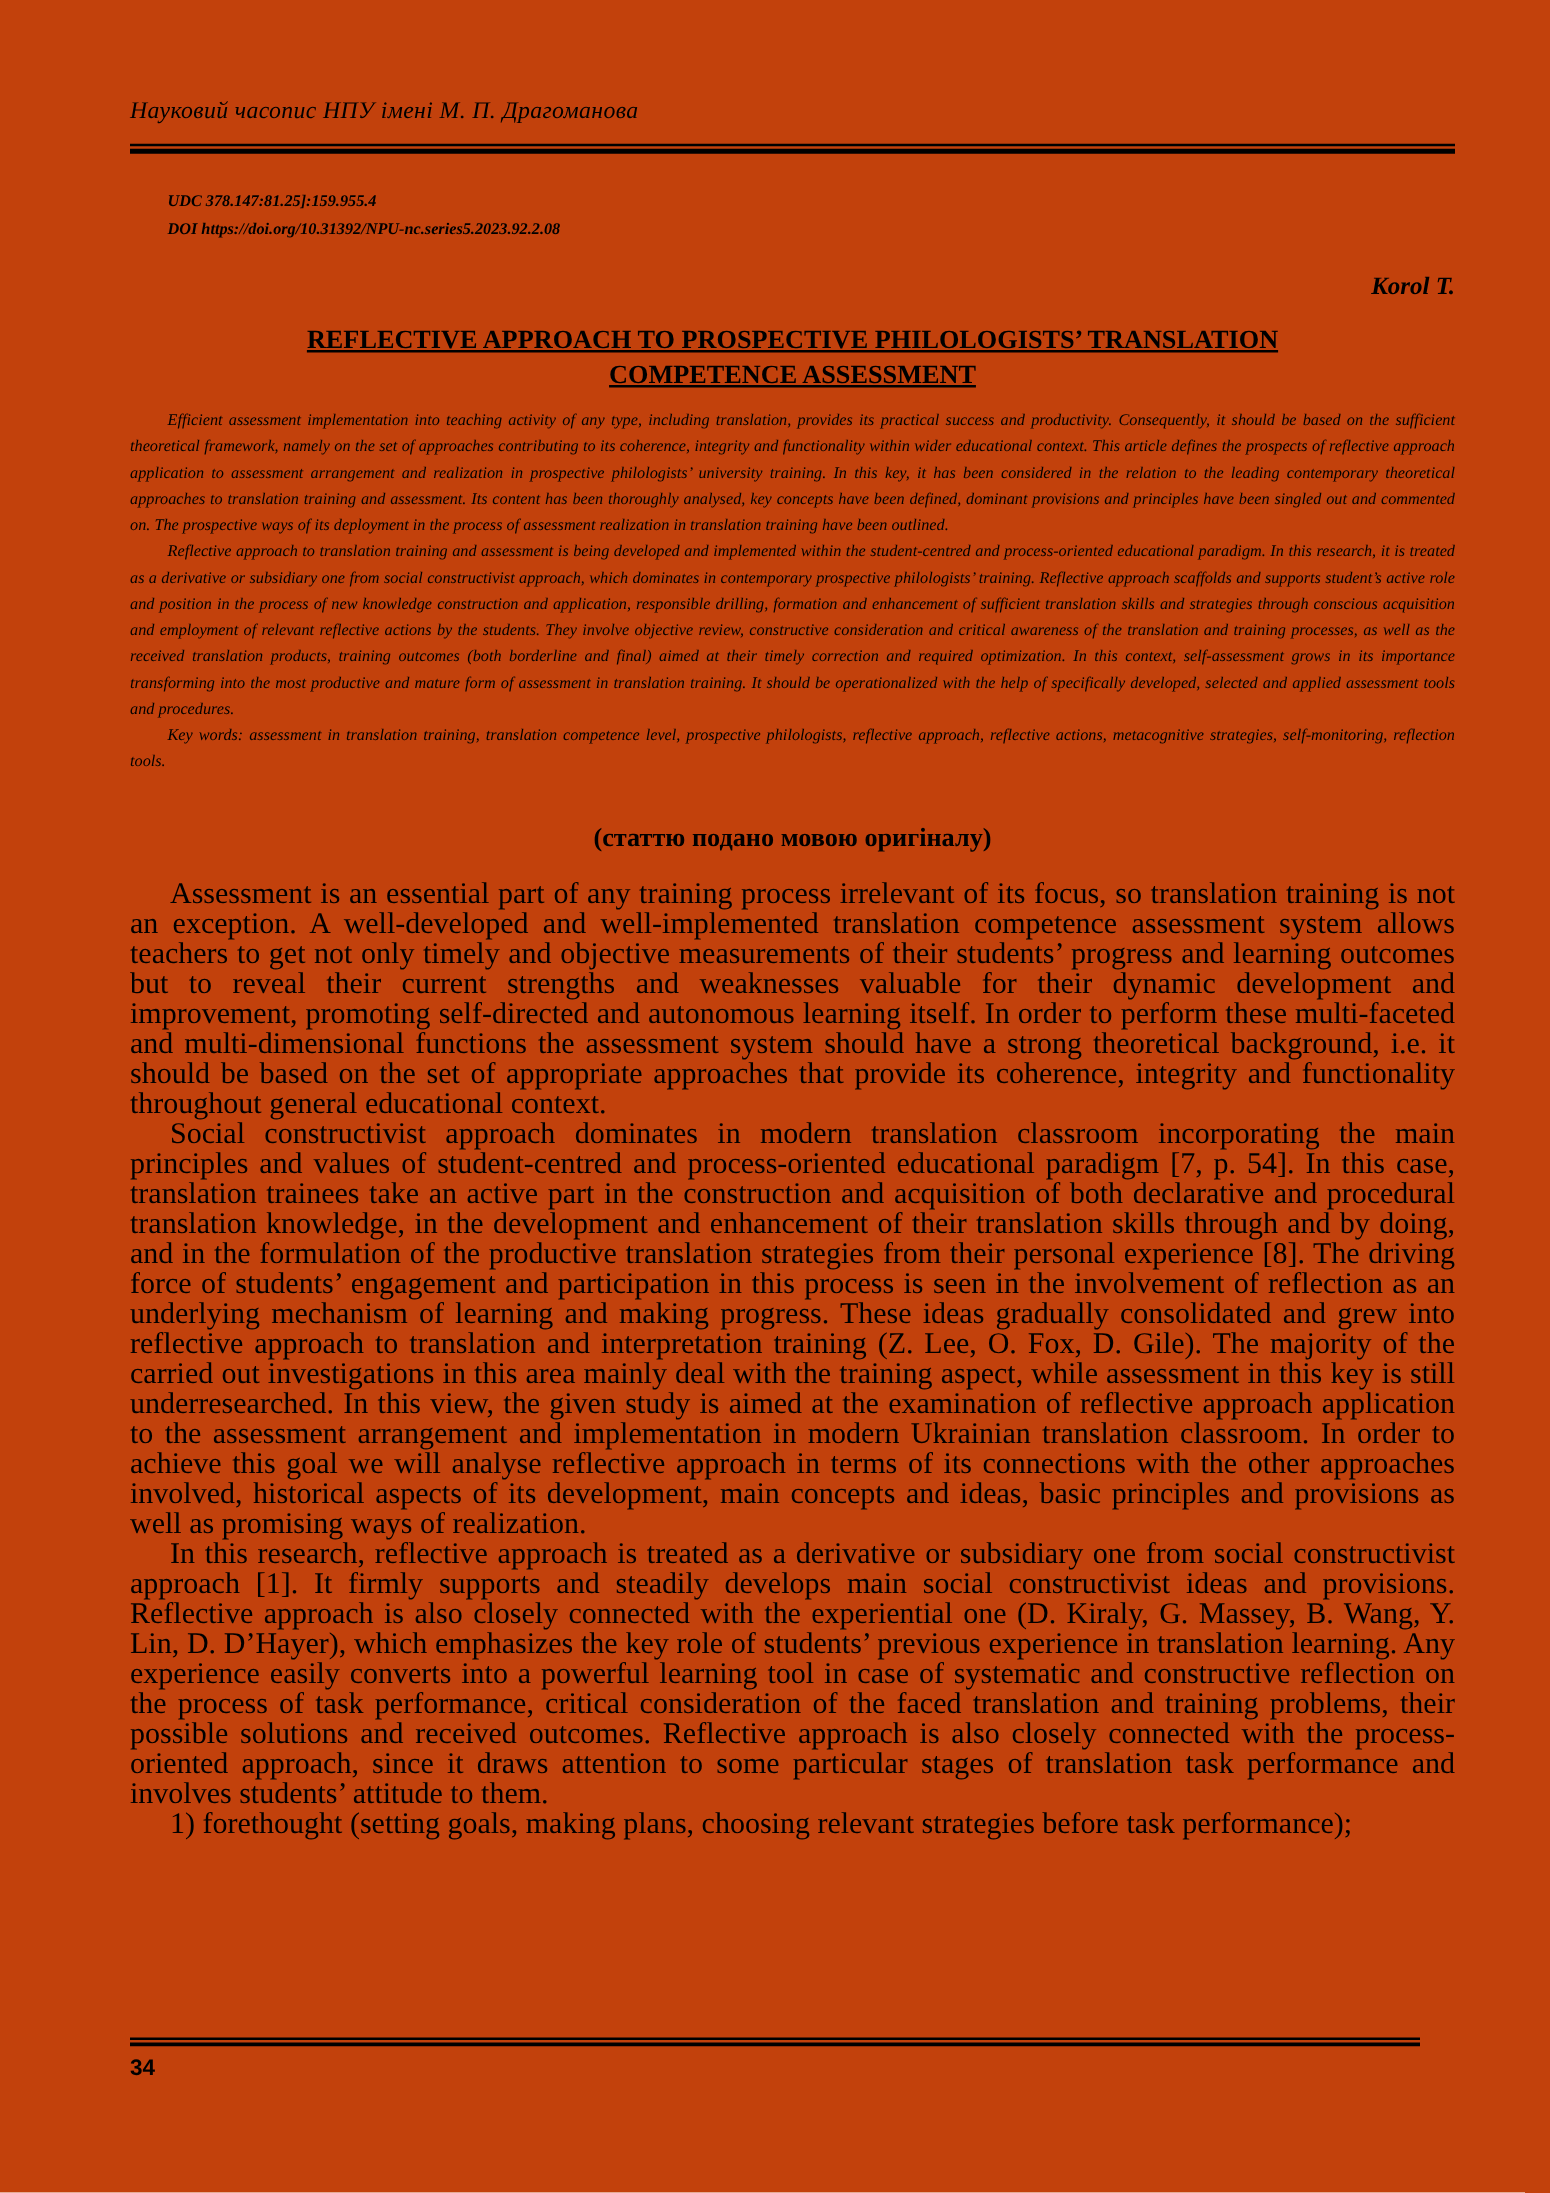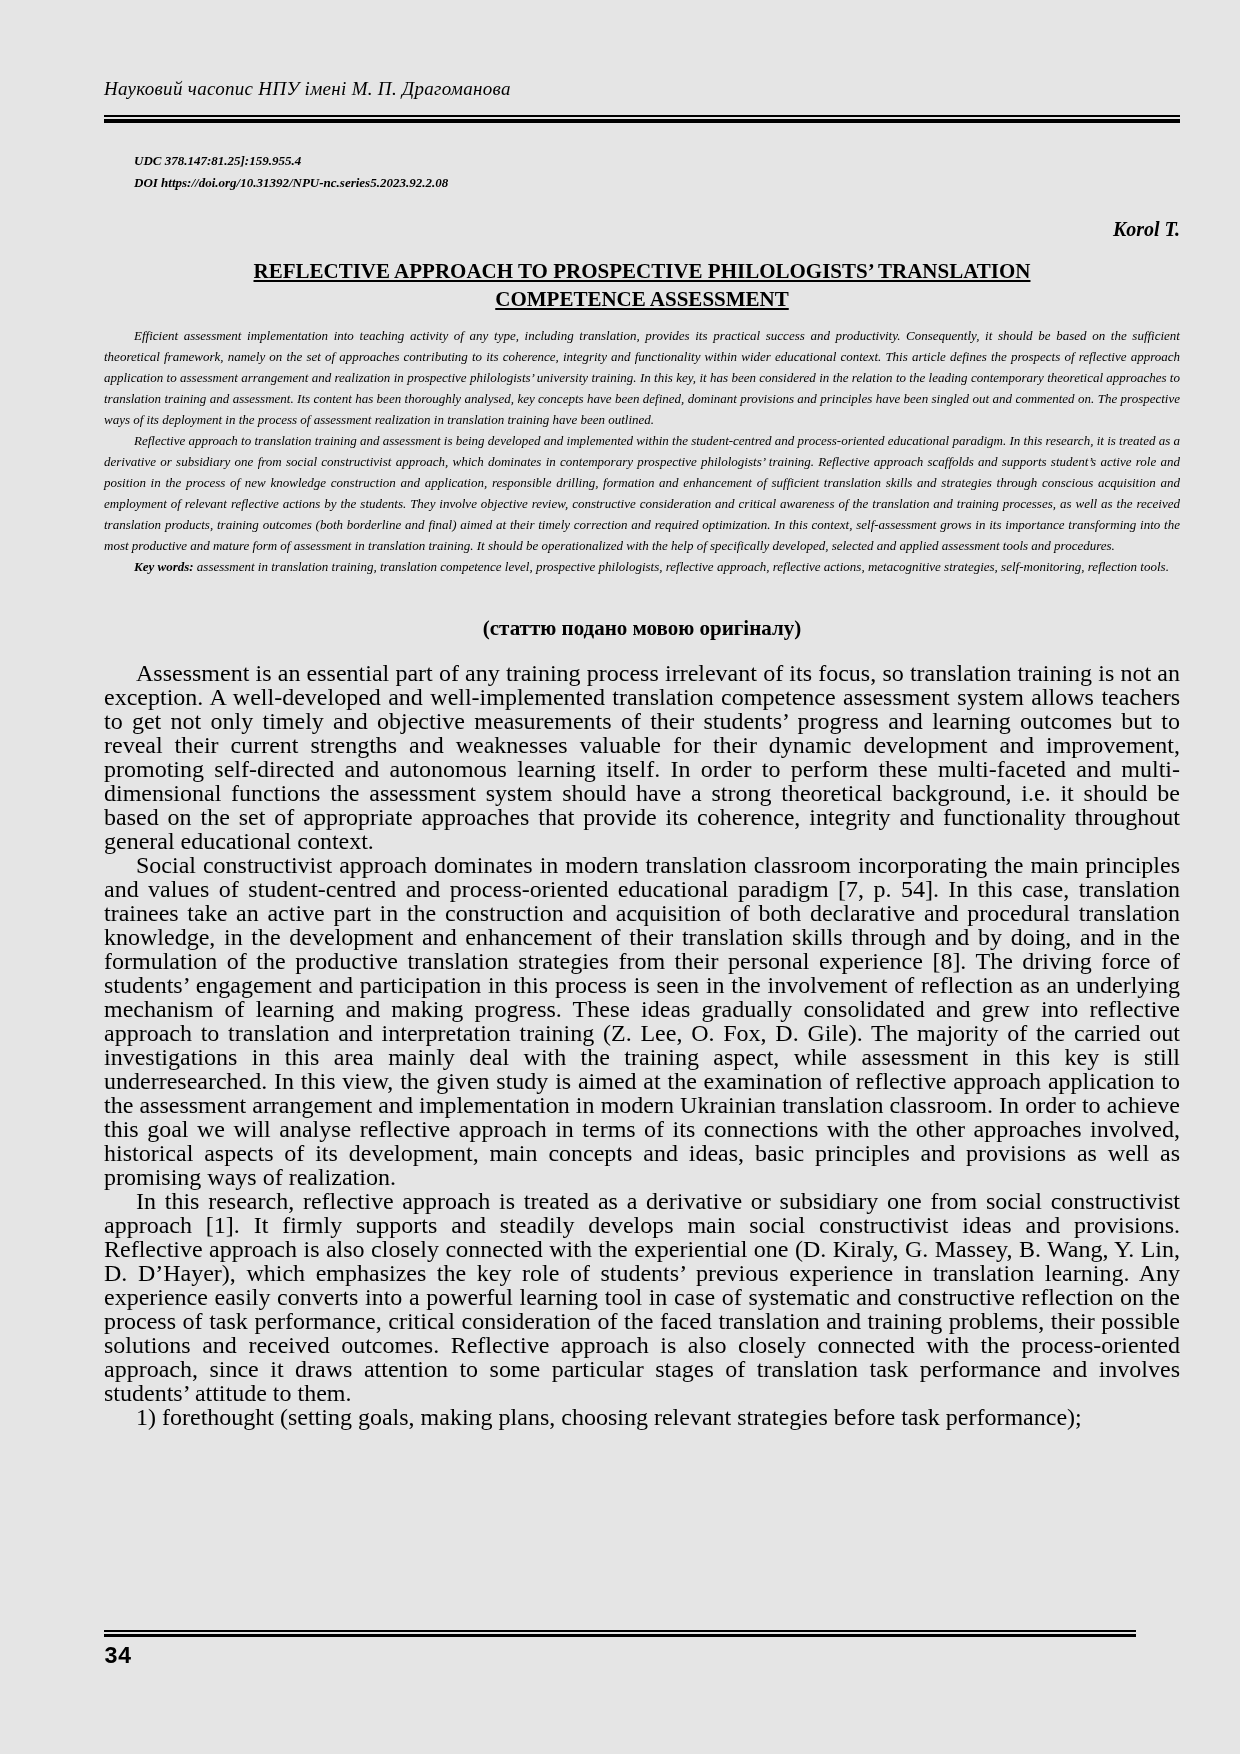--- a/index.html
+++ b/index.html
@@ -11,22 +11,22 @@
   body {
     width: 1240px;
     height: 1754px;
     position: relative;
     font-family: "Liberation Serif", serif;
   }
   .page {
     position: absolute;
     inset: 0;
     box-sizing: border-box;
-    padding: 78px 60px 0 104px;
-    background: #e5e5e5;
+    padding: 78px 76px 0 104px;
+    background: #c2410c;
   }
 
   
   .running-header {
     font-style: italic;
     font-size: 19px;
     line-height: 22px;
     letter-spacing: 0.3px;
   }
   .double-rule { margin-top: 15px; }
@@ -64,21 +64,21 @@
 
   
   .abstract {
     margin-top: 12px;
     font-style: italic;
     font-size: 13px;
     line-height: 21px;
     text-align: justify;
   }
   .abstract p { margin: 0; text-indent: 30px; }
-  .kw-label { font-weight: bold; }
+  .kw-label { font-weight: normal; }
 
   .lang-note {
     margin-top: 40px;
     text-align: center;
     font-weight: bold;
     font-size: 21px;
     line-height: 22px;
   }
 
   
@@ -95,23 +95,23 @@
     position: absolute;
     left: 104px;
     right: 104px;
     top: 1630px;
   }
   .page-footer .double-rule { margin-top: 0; }
   .page-footer .rule-thin  { height: 2px; }
   .page-footer .rule-thick { height: 3px; margin-top: 2px; }
   .page-number {
     margin-top: 7px;
-    font-family: Liberation Mono, monospace;
+    font-family: Liberation Sans, sans-serif;
     font-weight: bold;
-    font-size: 23px;
+    font-size: 18px;
   }
 </style>
 </head>
 <body>
 
 <div class="page">
 
   <div class="running-header">Науковий часопис НПУ імені М. П. Драгоманова</div>
 
   <div class="double-rule">

